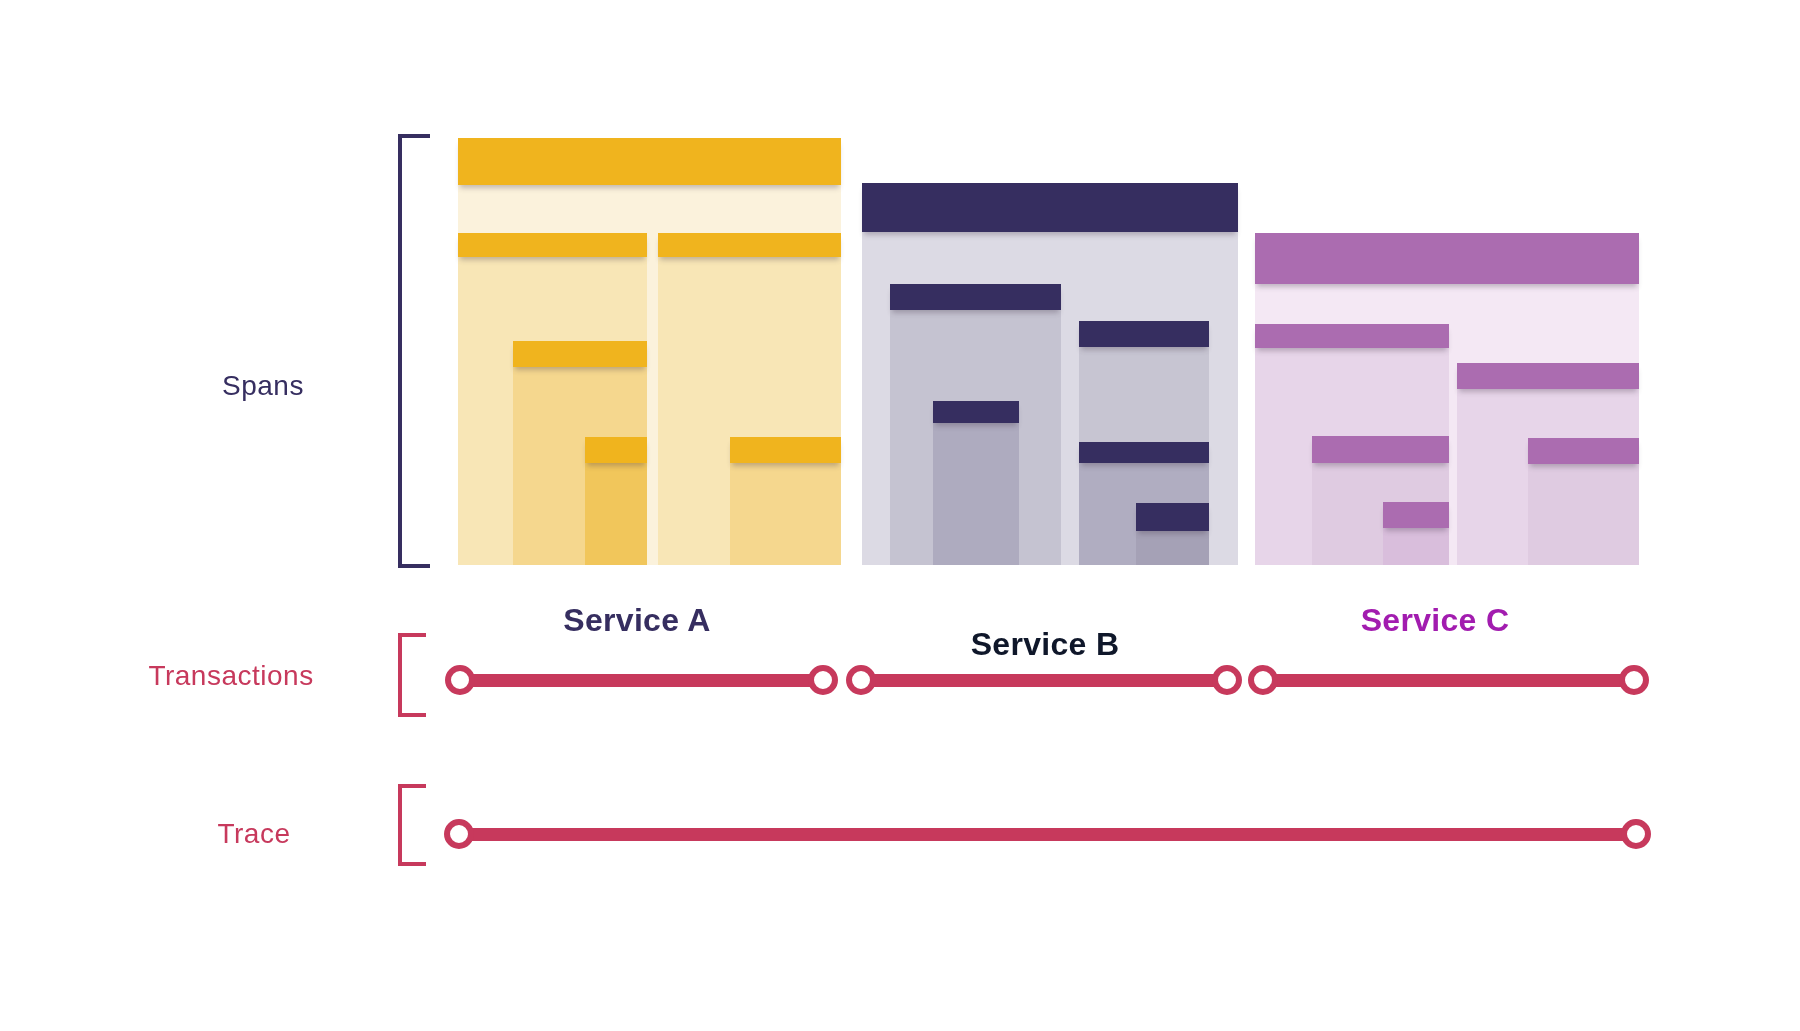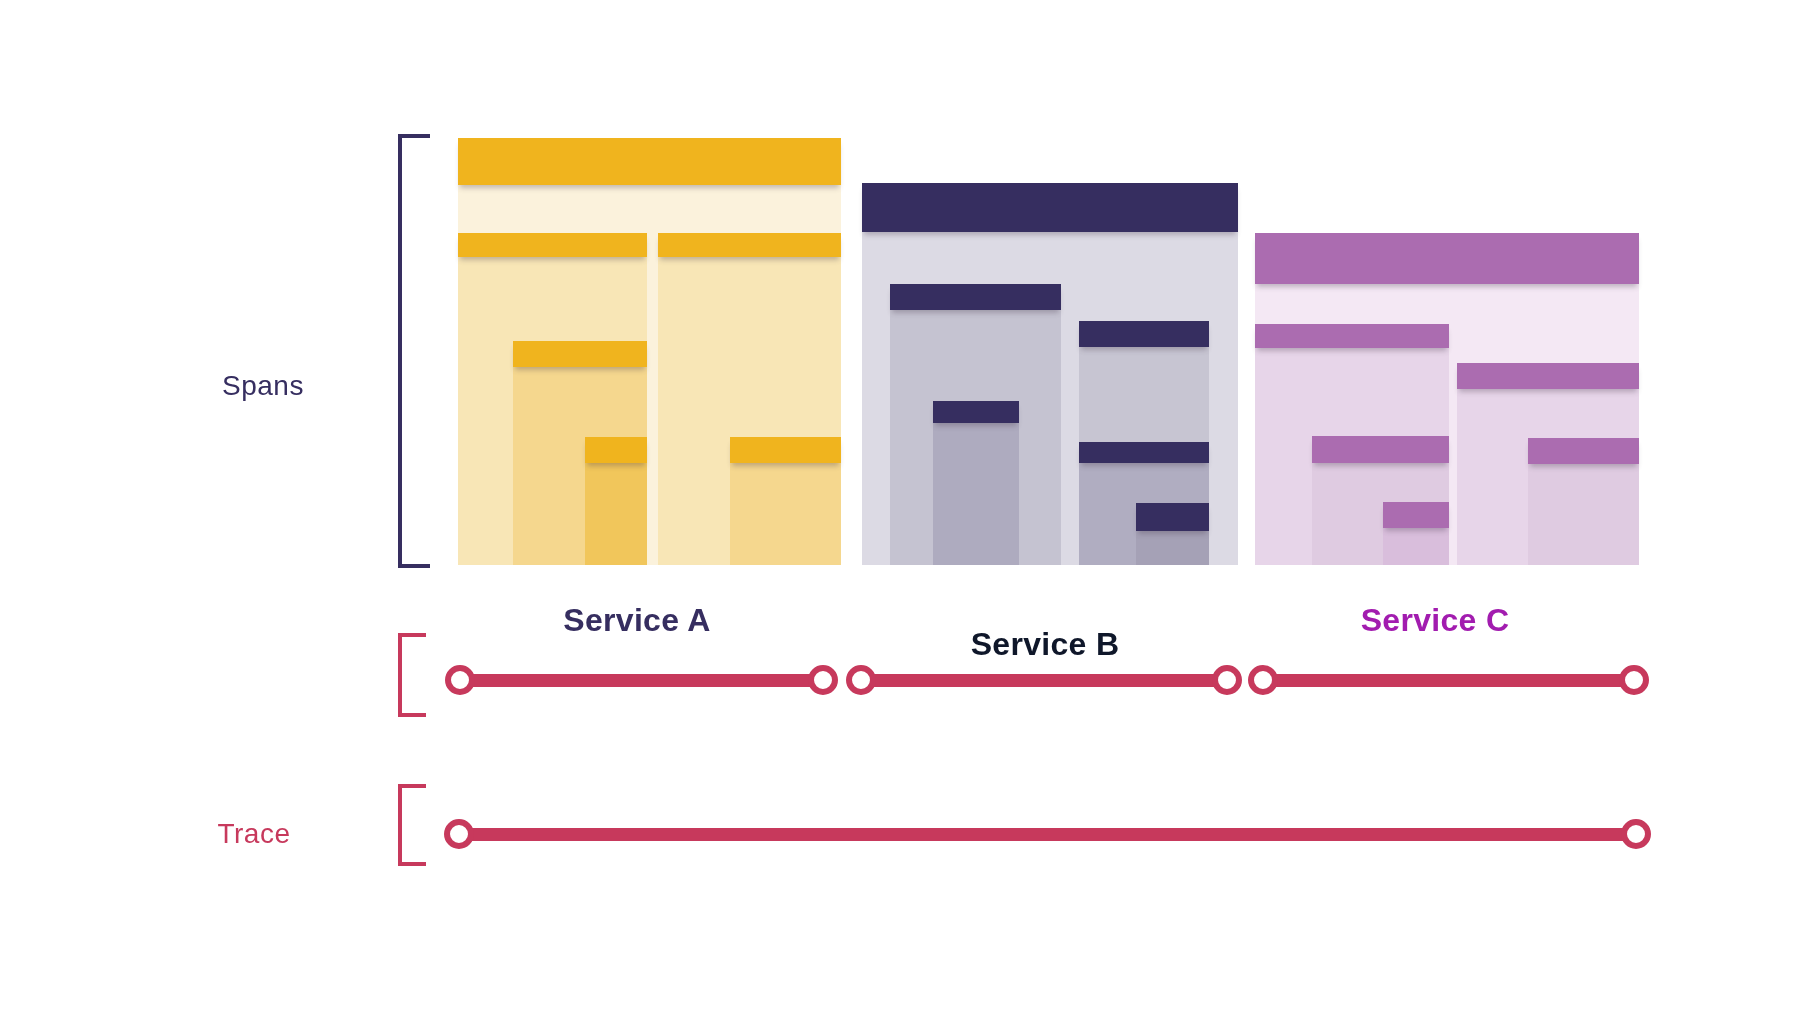--- a/index.html
+++ b/index.html
@@ -27,20 +27,21 @@
     position:absolute; box-sizing:border-box; border-radius:50%;
     background:#ffffff; border-style:solid;
   }
 </style>
 </head>
 <body>
 
 <div class="canvas">
 
   <div class="row-label" style="left: 263px; top: 386px; color: rgb(54, 46, 96);">Spans</div>
+  <div class="row-label" style="left: 231px; top: 676px; color: rgb(199, 57, 92);">Transactions</div>
   <div class="row-label" style="left: 254px; top: 834px; color: rgb(199, 57, 92);">Trace</div>
 
   <div id="layer-brackets">
       <div class="bracket" style="left: 398px; top: 134px; width: 32px; height: 434px; border-color: rgb(54, 46, 96);"></div>
       <div class="bracket" style="left: 398px; top: 633px; width: 28px; height: 84px; border-color: rgb(199, 57, 92);"></div>
       <div class="bracket" style="left: 398px; top: 784px; width: 28px; height: 82px; border-color: rgb(199, 57, 92);"></div>
     </div>
   <div id="layer-blocks">
       <div class="span-body" style="left: 458px; top: 138px; width: 383px; height: 427px; background: rgb(251, 242, 220);"></div>
       <div class="span-header" style="left: 458px; top: 138px; width: 383px; height: 47px; background: rgb(240, 180, 30);"></div>

